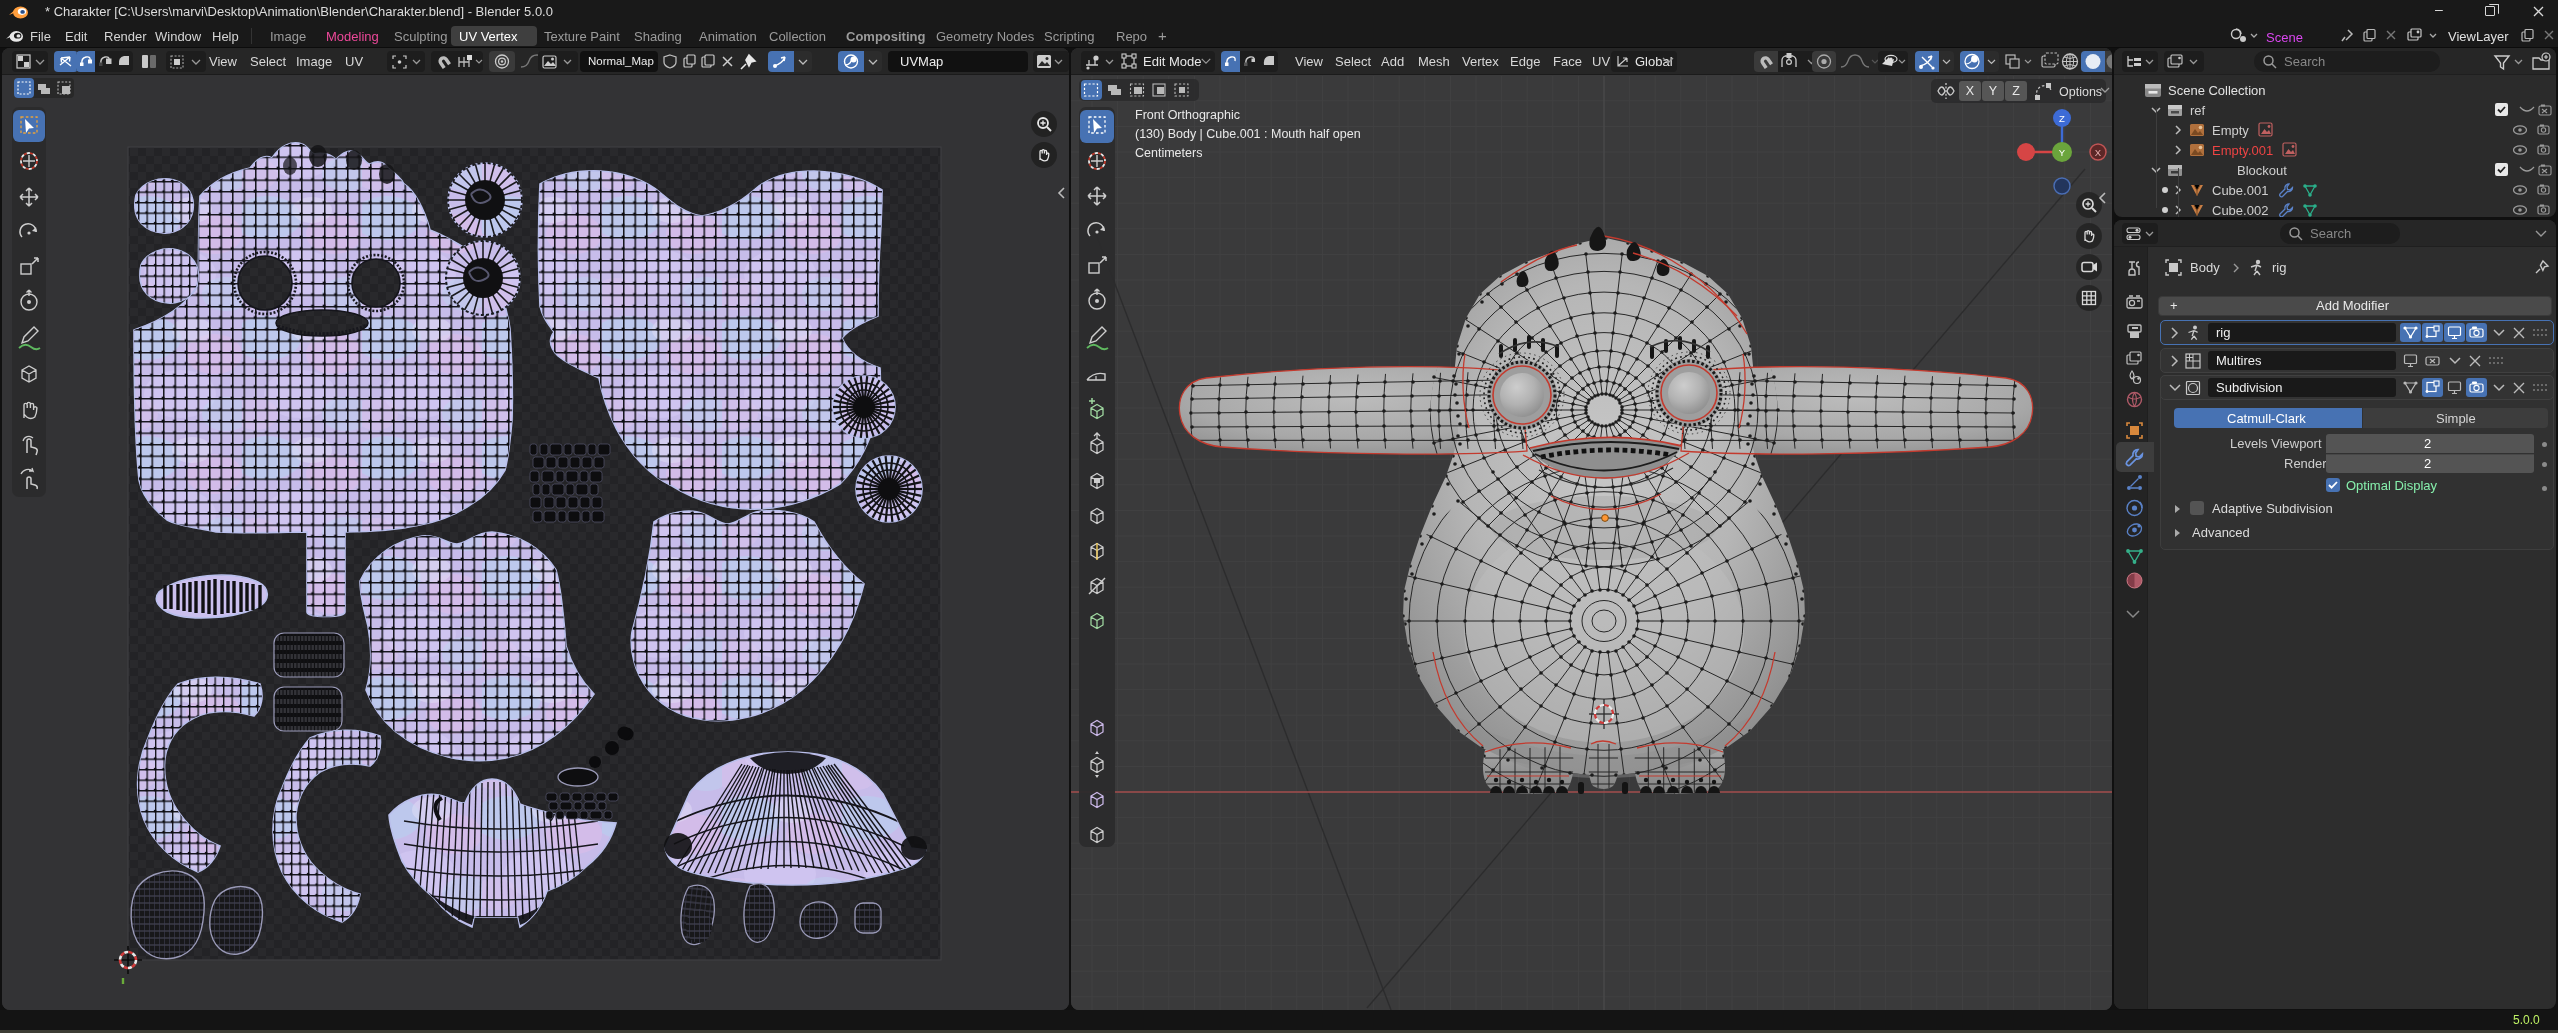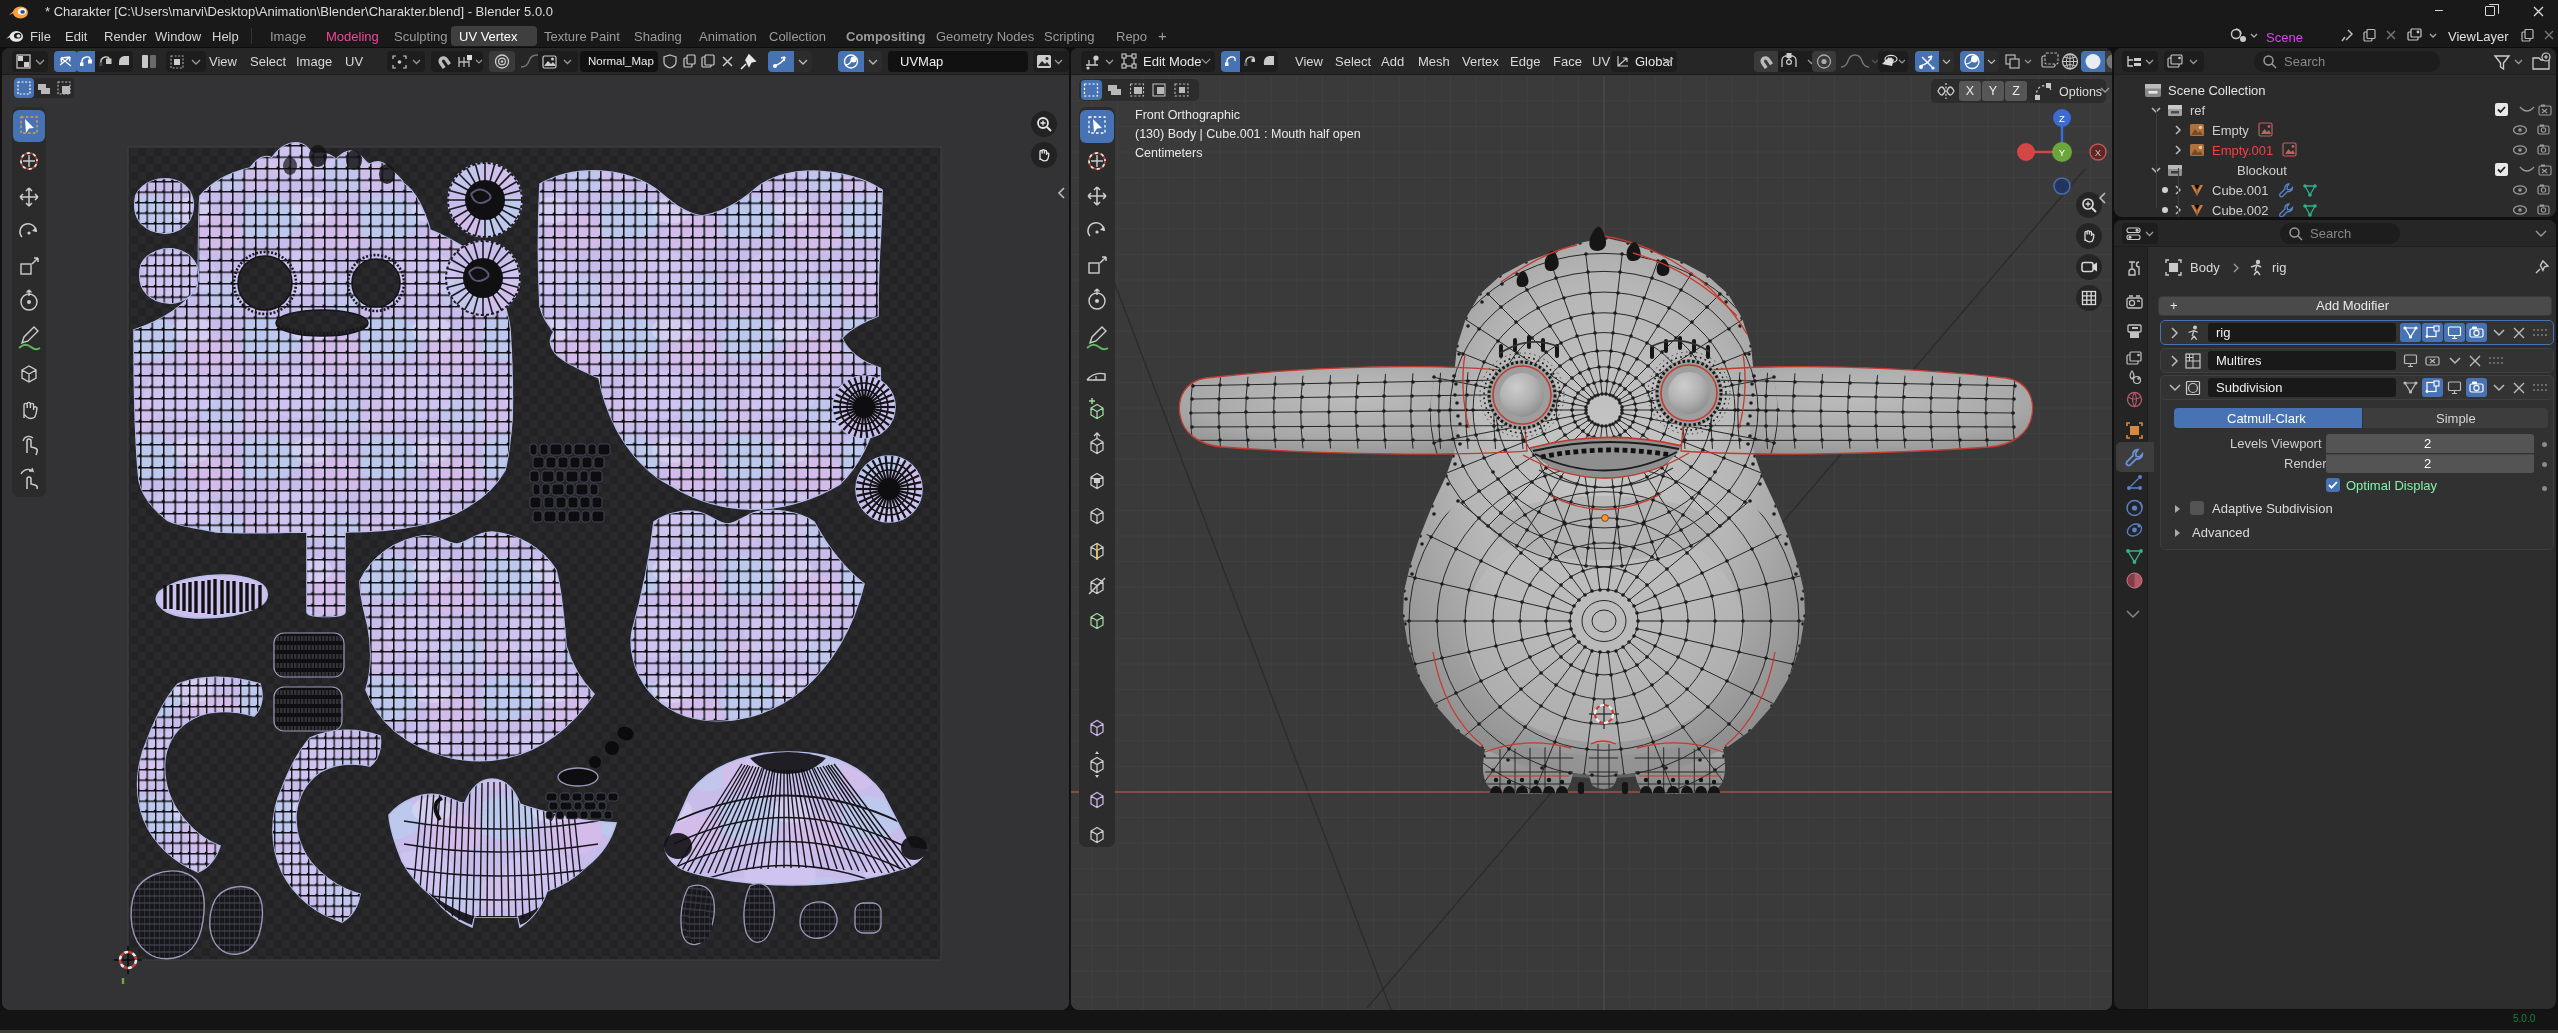--- a/index.html
+++ b/index.html
@@ -68,21 +68,21 @@
 <path d="M24,7 l3,3 3,-3" fill="none" stroke="#aaa" stroke-width="1.3"></path>
 </svg>
 <div class="txt" style="left:2448px;top:29px;font-size:13px;color:#e0e0e0;">ViewLayer</div>
 <svg class="abs" style="left:2520px;top:28px" width="38" height="16" viewBox="0 0 38 16">
 <rect x="2" y="4" width="8" height="9" rx="1" fill="none" stroke="#b9b9b9" stroke-width="1.2"></rect>
 <rect x="5" y="1.5" width="8" height="9" rx="1" fill="#191919" stroke="#b9b9b9" stroke-width="1.2"></rect>
 <path d="M25,3 l8,8 M33,3 l-8,8" stroke="#777" stroke-width="1.4"></path>
 </svg>
 <div class="abs" style="left:0;top:1010px;width:2558px;height:20px;background:#141414;"></div>
 <div class="abs" style="left:0;top:1030px;width:2558px;height:3px;background:#3c3c34;"></div>
-<div class="txt" style="left:2513px;top:1013px;font-size:10px;color:#15803d;">5.0.0</div>
+<div class="txt" style="left:2513px;top:1013px;font-size:12px;color:#bef264;">5.0.0</div>
 <div class="abs" style="left:2px;top:48px;width:1067px;height:962px;background:#333335;border-radius:8px;overflow:hidden;">
     <div class="abs" style="left:0;top:0;width:1067px;height:27px;background:#262626;border-bottom:1px solid #1b1b1b;"></div>
     <div class="abs" style="left:10px;top:3px;width:36px;height:21px;background:#1d1d1d;border-radius:4px;"><svg width="36" height="21" viewBox="0 0 36 21">
 <rect x="5" y="4" width="13" height="13" fill="none" stroke="#cfcfcf" stroke-width="1.2"></rect>
 <rect x="6" y="5" width="5" height="5" fill="#cfcfcf"></rect>
         <rect x="12" y="11" width="5" height="5" fill="#cfcfcf"></rect>
 <path d="M24,9 l4,4 4,-4" fill="none" stroke="#999" stroke-width="1.3"></path>
       </svg></div>
     <div class="abs" style="left:52px;top:3px;width:24px;height:21px;background:#4772b3;border-radius:4px;"><svg width="24" height="21" viewBox="0 0 24 21">
         <path d="M6,14 L16,6 M16,6 l-4.5,0.5 M16,6 l-0.5,4.5 M7,7 L17,15 M7,7 l4.5,-0.5 M7,7 l0.5,4.5" stroke="#fff" stroke-width="1.4" fill="none"></path>

